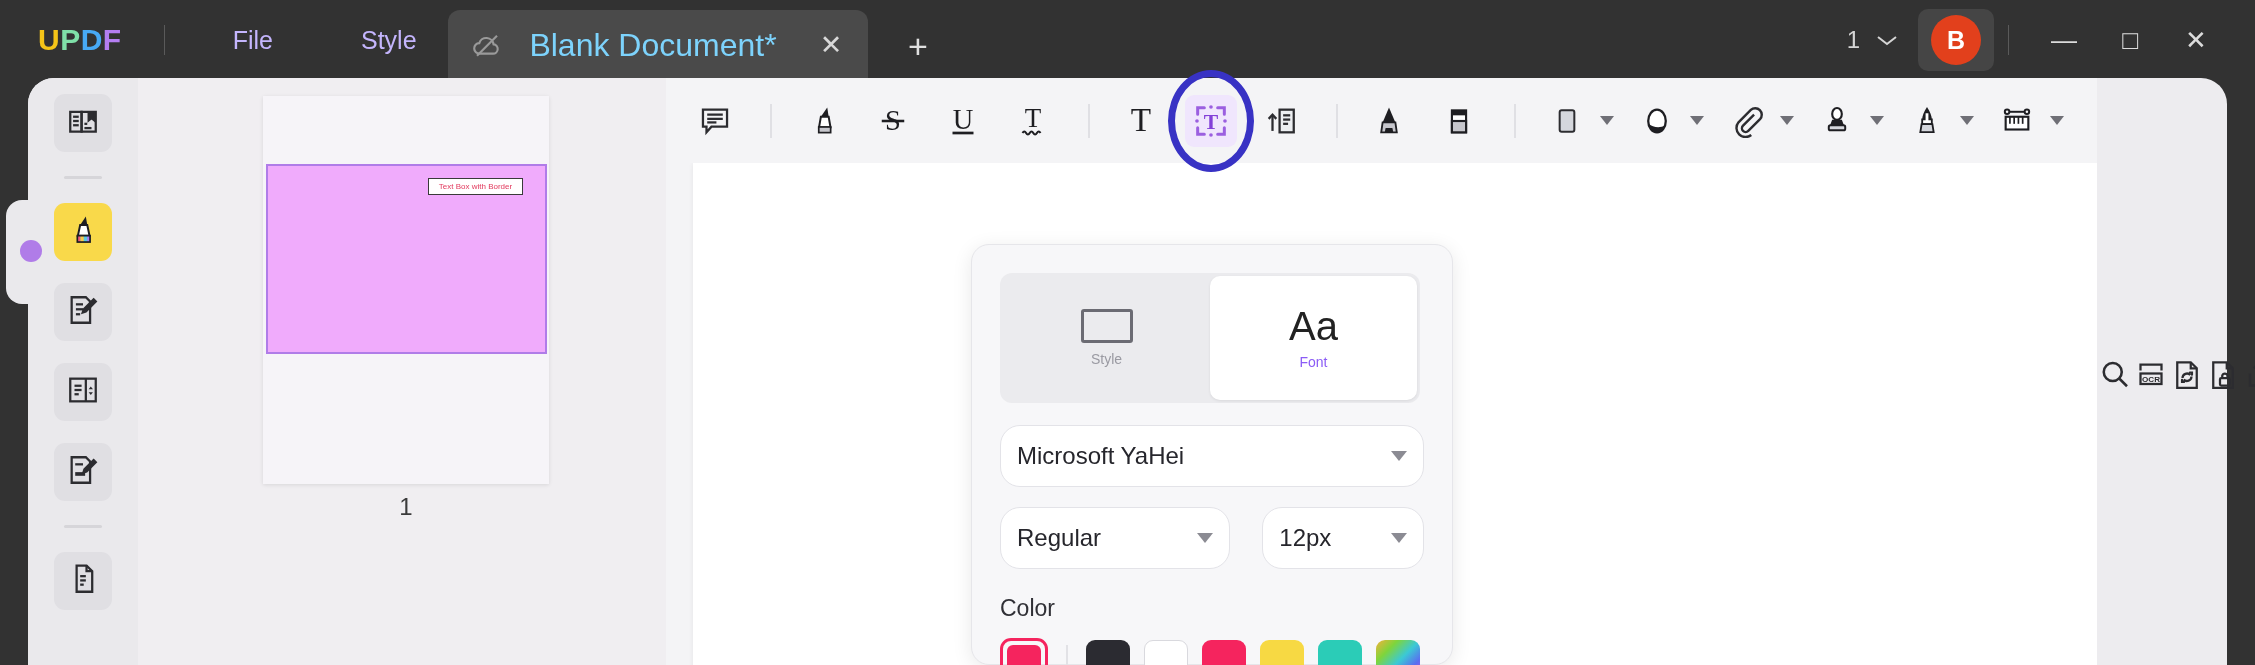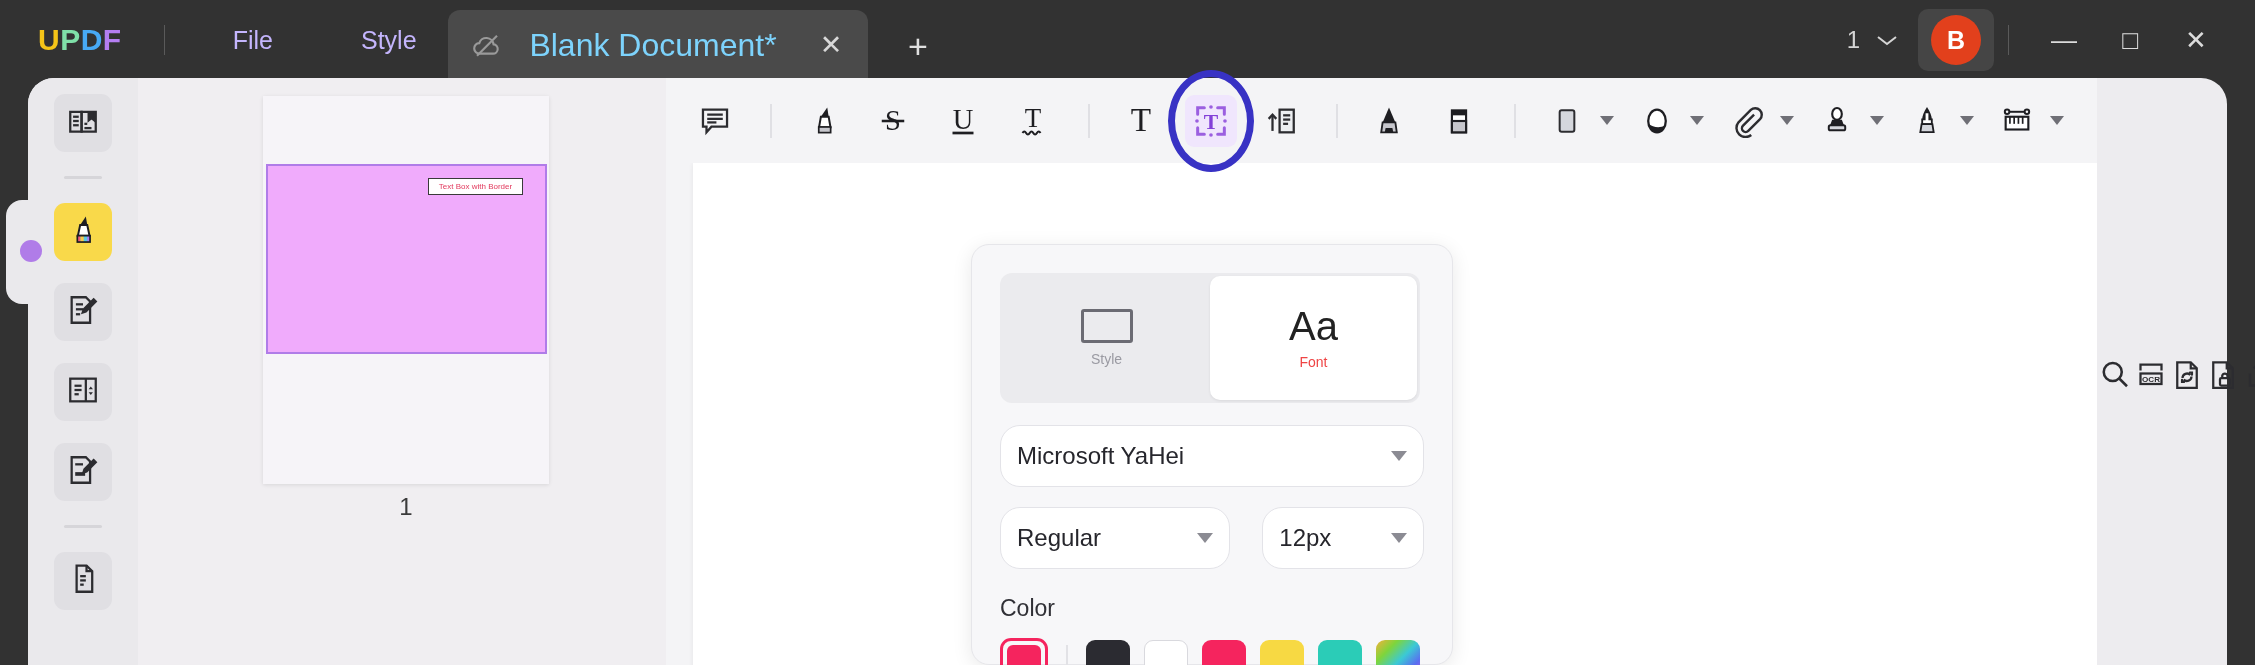--- a/index.html
+++ b/index.html
@@ -242,21 +242,21 @@
     background: #ebebee; border-radius: 12px;
     padding: 3px;
   }
   .seg {
     flex: 1; border-radius: 10px;
     display: flex; flex-direction: column;
     align-items: center; justify-content: center; gap: 8px; text-align: center;
   }
   .seg.on { background: #ffffff; box-shadow: 0 1px 3px rgba(0,0,0,0.08); }
   .seg-label { font-size: 14px; color: #9a9aa2; }
-  .seg.on .seg-label { color: #ef4444; }
+  .seg.on .seg-label { color: #8b5cf6; }
   .seg-aa { font-size: 40px; color: #222; line-height: 1; }
   .seg-rect { width: 52px; height: 34px; border: 3px solid #6b6b73; border-radius: 3px; }
 
   .select {
     height: 62px; background: #fff;
     border: 1px solid #e3e3e8; border-radius: 20px;
     display: flex; align-items: center;
     padding: 0 16px;
     font-size: 24px; color: #26262c;
   }

